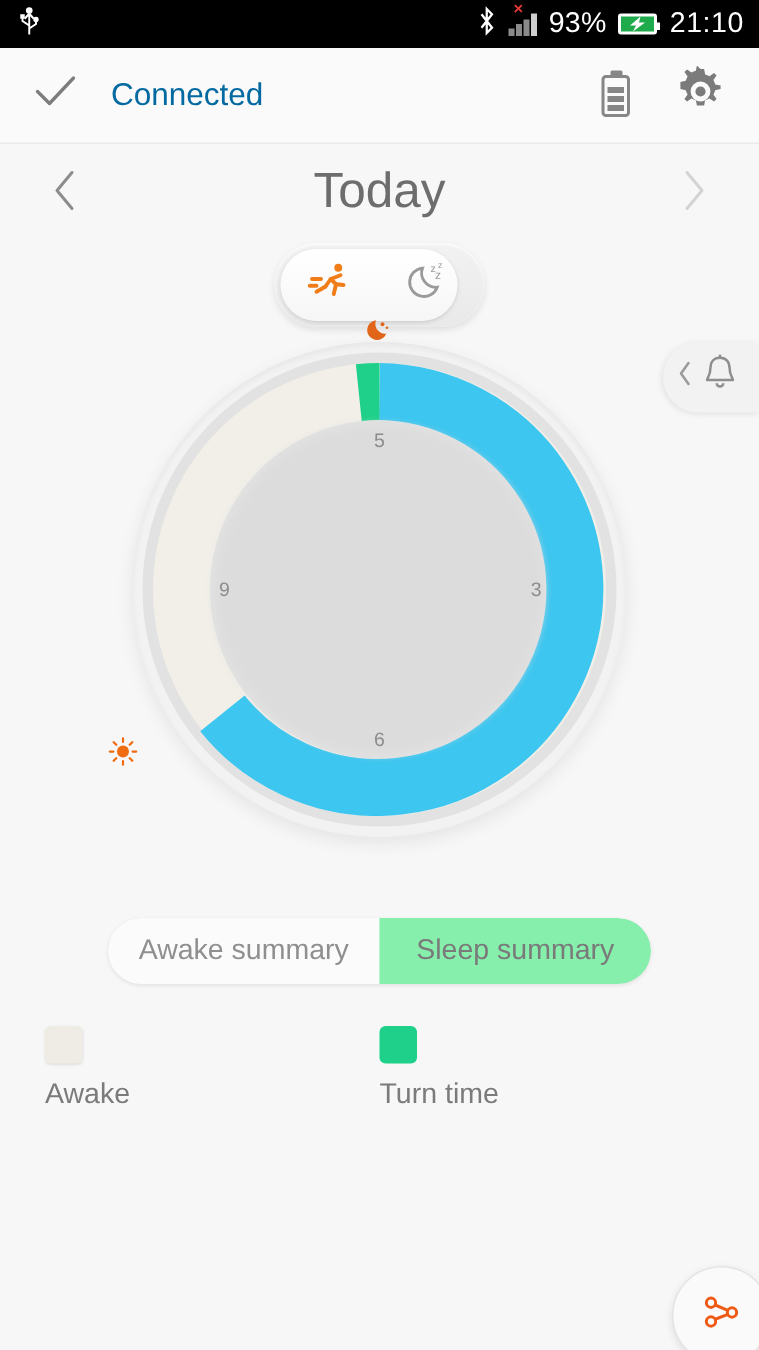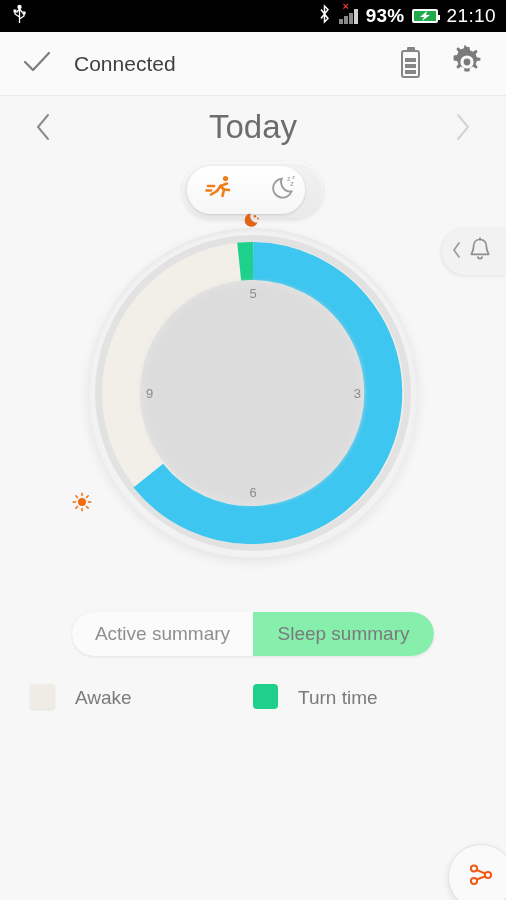--- a/index.html
+++ b/index.html
@@ -13,21 +13,21 @@
 
   
   .statusbar{
     height:32px; background:#000; color:#fff;
     display:flex; align-items:center; padding:0 10px 0 12px;
     position:relative;
   }
   .sb-left{ display:flex; align-items:center; gap:6px; }
   .sb-right{ margin-left:auto; display:flex; align-items:center; gap:8px; }
   .sb-time{ font-size:19px; letter-spacing:.4px; }
-  .sb-pct{ font-size:19px; font-weight:bold; letter-spacing:.2px; }
+  .sb-pct{ font-size:19px; font-weight:normal; letter-spacing:.2px; }
   .bars{ display:flex; align-items:flex-end; gap:1.5px; height:15px; position:relative; }
   .bars i{ display:block; width:3.5px; background:#8a8a8a; }
   .bars i:nth-child(1){height:5px;}
   .bars i:nth-child(2){height:8px;}
   .bars i:nth-child(3){height:11px;}
   .bars i:nth-child(4){height:15px; background:#cfcfcf;}
   .bars .xmark{
     position:absolute; top:-8px; right:9px; color:#e53935;
     font-size:11px; line-height:1; font-weight:bold;
   }
@@ -39,21 +39,21 @@
   .batt:after{
     content:""; position:absolute; right:-4px; top:4px;
     width:2px; height:5px; background:#fff;
   }
 
   
   .appbar{
     height:64px; background:#fafafa; display:flex; align-items:center;
     padding:0 22px; border-bottom:1px solid #eaeaea;
   }
-  .appbar .title{ font-size:21px; color:#404040; margin-left:22px; }
+  .appbar .title{ font-size:21px; color:#0369a1; margin-left:22px; }
   .appbar .right{ margin-left:auto; display:flex; align-items:center; gap:30px; }
 
   .batt-icon{
     width:19px; height:28px; border:2px solid #868686; border-radius:3px;
     position:relative; display:flex; flex-direction:column-reverse;
     padding:2px; gap:2px;
   }
   .batt-icon:before{
     content:""; position:absolute; top:-5px; left:50%; transform:translateX(-50%);
     width:8px; height:3px; background:#868686; border-radius:1px 1px 0 0;
@@ -151,21 +151,21 @@
     flex:1; display:flex; align-items:center; justify-content:center;
     font-size:19px; color:#8f8f8f;
   }
   .tab.left{ background:#fbfbfb; border-radius:22px 0 0 22px; }
   .tab.right{ background:#86efac; border-radius:0 22px 22px 0; color:#7a7a7a; }
 
   
   .legend{
     display:flex; margin-top:28px; padding:0 30px;
   }
-  .leg{ flex:1; display:flex; flex-direction:row; align-items:flex-end; gap:20px; }
+  .leg{ flex:1; display:flex; flex-direction:column; align-items:flex-start; gap:10px; }
   .swatch{ width:25px; height:25px; border-radius:4px; }
   .leg-label{ font-size:19px; color:#7b7b7b; }
 
   
   .fab{
     position:absolute; right:-8px; bottom:-10px;
     width:66px; height:66px; border-radius:50%;
     background:#fafafa; border:1px solid #e4e4e4;
     box-shadow:0 2px 6px rgba(0,0,0,.10);
     display:flex; align-items:center; justify-content:center;
@@ -331,21 +331,21 @@
   <div class="ring-inner-shadow"></div>
 
 
   <span class="hr-mark hr-12">5</span>
   <span class="hr-mark hr-3">3</span>
   <span class="hr-mark hr-6">6</span>
   <span class="hr-mark hr-9">9</span>
 </div>
 
 <div class="tabs">
-  <div class="tab left">Active summary</div>
+  <div class="tab left">Awake summary</div>
   <div class="tab right">Sleep summary</div>
 </div>
 
 <div class="legend">
   <div class="leg">
     <span class="swatch" style="background:#eeece4;box-shadow:0 1px 2px rgba(0,0,0,.10)"></span>
     <span class="leg-label">Awake</span>
   </div>
   <div class="leg">
     <span class="swatch" style="background:#1ed08a"></span>

